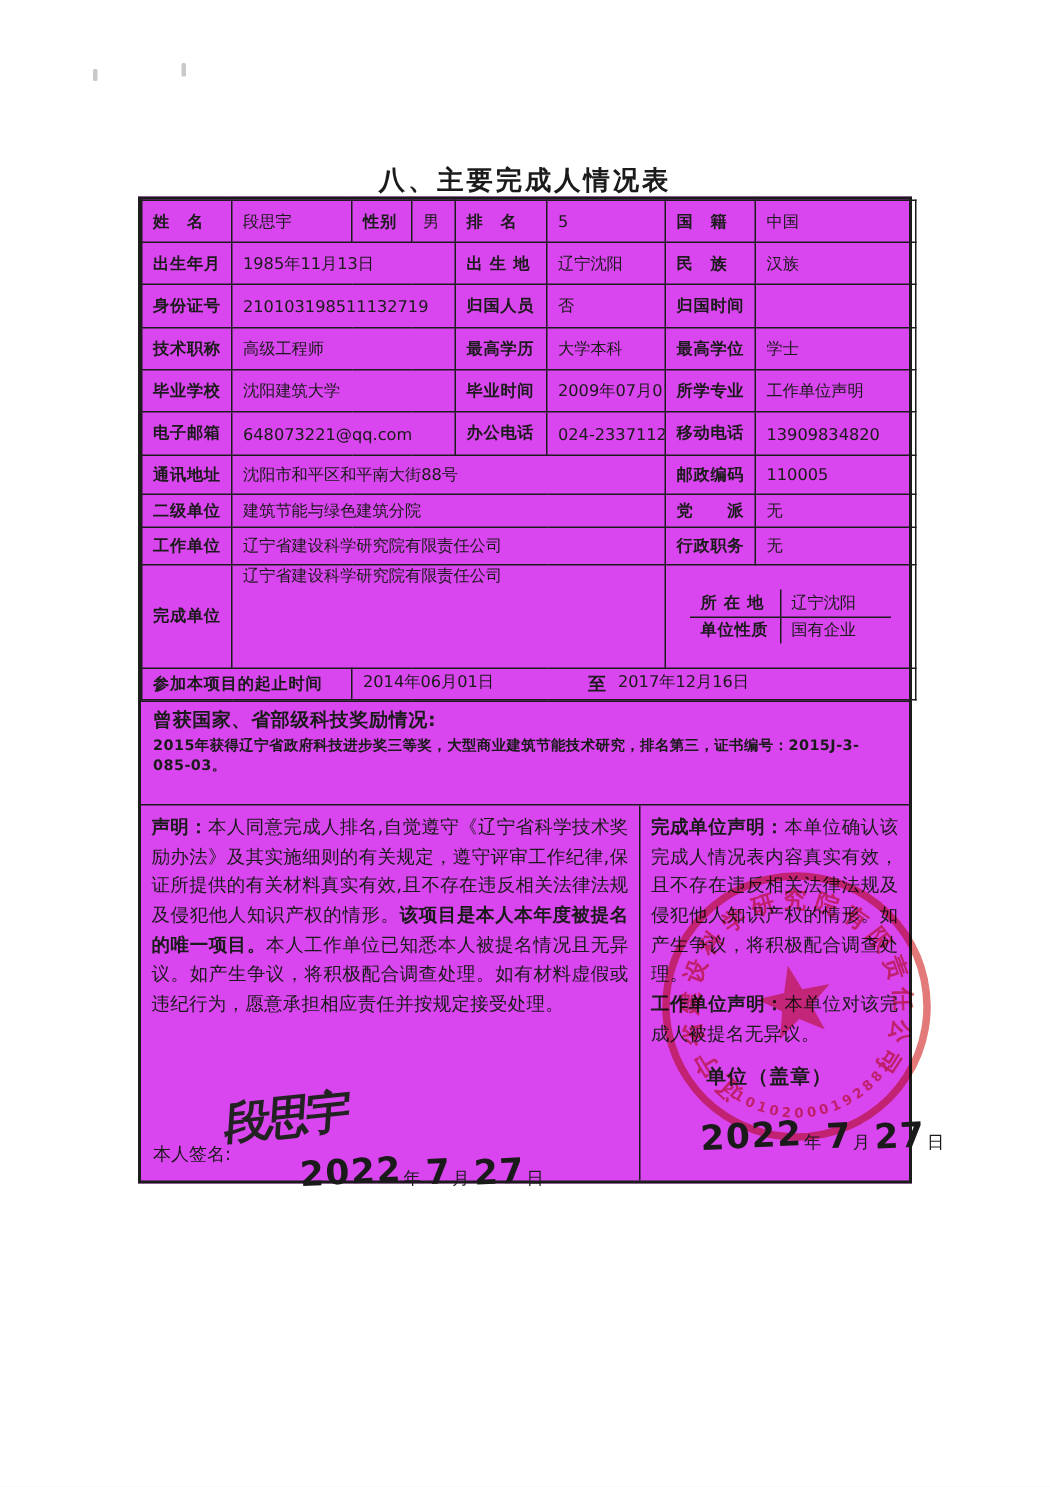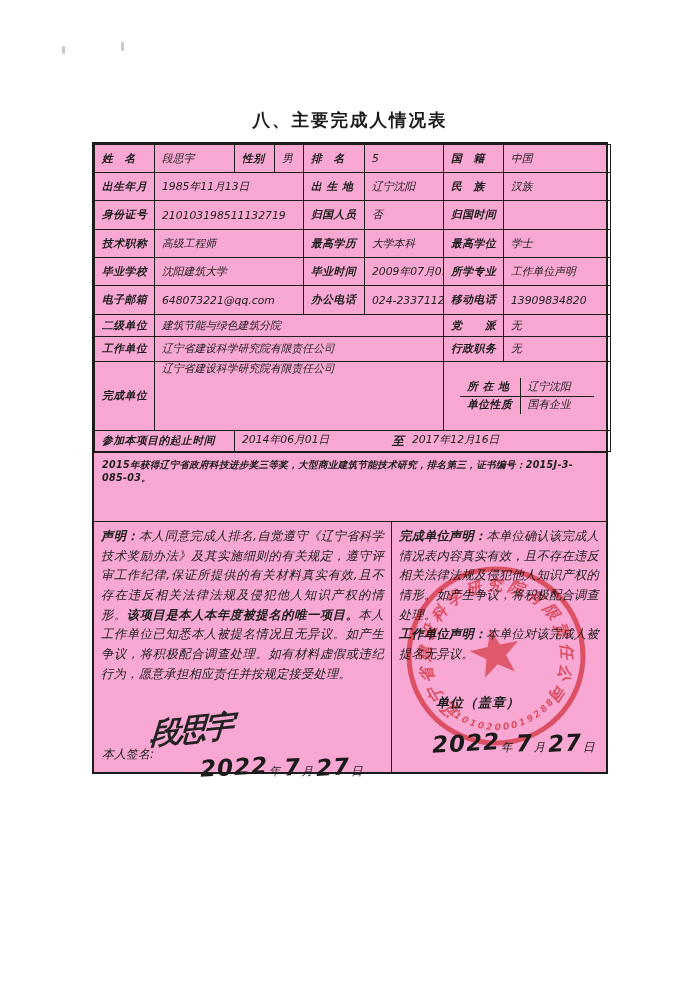--- a/index.html
+++ b/index.html
@@ -8,22 +8,22 @@
     font-family:"DejaVu Sans","Liberation Sans",sans-serif;
     color:#1b1b1b;
   }
   .page{position:relative;width:700px;height:991px;background:#ffffff;overflow:hidden;}
   .artifact{position:absolute;background:#c9c9c9;border-radius:1px;}
   .page-title{
     position:absolute;top:108px;left:0;width:100%;
     text-align:center;font-size:17.5px;font-weight:700;letter-spacing:2px;
   }
   .form{
-    position:absolute;left:92px;top:142px;width:516px;
-    border:2px solid #1c1c1c;box-sizing:border-box;background:#f9a8d4;font-style:italic;
+    position:absolute;left:92px;top:131px;width:516px;
+    border:2px solid #1c1c1c;box-sizing:border-box;background:#d946ef;
   }
   table.info{border-collapse:collapse;table-layout:fixed;width:100%;}
   table.info td{
     border:1.5px solid #1c1c1c;padding:0 4px 0 7px;box-sizing:border-box;
     font-size:10.8px;overflow:hidden;white-space:nowrap;
   }
   td.lbl{font-size:12.3px;font-weight:700;letter-spacing:0.5px;}
   td.ctr{text-align:left;padding:0 2px;}
   .sub-table{padding:16px !important;margin-top:20px;}
   .sub-table table{border-collapse:collapse;table-layout:fixed;width:100%;height:100%;}
@@ -36,21 +36,21 @@
   .period-wrap{display:flex;}
   .period-start{flex:0 0 150px;}
   .period-to{font-size:12px;font-weight:700;margin-right:8px;}
   .section{border-top:1.5px solid #1c1c1c;box-sizing:border-box;padding:4px 8px;}
   .sec-head{font-size:12.6px;font-weight:700;letter-spacing:0.5px;}
   .sec-body{font-size:9.6px;font-weight:600;margin-top:2px;letter-spacing:0.3px;}
   .contribution{height:105px;}
   .awards{height:69px;}
   .decl{display:flex;border-top:1.5px solid #1c1c1c;height:251px;box-sizing:border-box;}
   .decl-left{
-    position:relative;width:298px;box-sizing:border-box;
+    position:relative;width:333px;box-sizing:border-box;
     border-right:1.5px solid #1c1c1c;padding:5px 7px;
   }
   .decl-right{position:relative;flex:1;padding:5px 7px;box-sizing:border-box;}
   .decl p{margin:0;font-size:12.3px;line-height:1.6;text-align:justify;letter-spacing:0.2px;}
   .b{font-weight:700;}
   .sign-label{position:absolute;left:8px;top:224px;font-size:12px;}
   .sign-name{
     position:absolute;left:56px;top:188px;font-size:30px;font-weight:700;color:#222;
     transform:rotate(-6deg) skewX(-10deg);letter-spacing:-3px;
   }
@@ -134,20 +134,26 @@
         <td>工作单位声明</td>
       </tr>
       <tr style="height:29px">
         <td class="lbl">电子邮箱</td>
         <td colspan="3">648073221@qq.com</td>
         <td class="lbl">办公电话</td>
         <td>024-23371128</td>
         <td class="lbl">移动电话</td>
         <td>13909834820</td>
       </tr>
+      <tr style="height:26px">
+        <td class="lbl">通讯地址</td>
+        <td colspan="5">沈阳市和平区和平南大街88号</td>
+        <td class="lbl">邮政编码</td>
+        <td>110005</td>
+      </tr>
       <tr style="height:22px">
         <td class="lbl">二级单位</td>
         <td colspan="5">建筑节能与绿色建筑分院</td>
         <td class="lbl">党　　派</td>
         <td>无</td>
       </tr>
       <tr style="height:25px">
         <td class="lbl">工作单位</td>
         <td colspan="5">辽宁省建设科学研究院有限责任公司</td>
         <td class="lbl">行政职务</td>
@@ -183,20 +189,21 @@
             <span class="period-to">至</span>
             <span>2017年12月16日</span>
           </div>
         </td>
       </tr>
     </tbody>
       </table>
 
 
     <div class="section awards">
+      <div class="sec-head">曾获国家、省部级科技奖励情况:</div>
       <div class="sec-body">2015年获得辽宁省政府科技进步奖三等奖，大型商业建筑节能技术研究，排名第三，证书编号：2015J-3-085-03。</div>
     </div>
 
     <div class="decl">
       <div class="decl-left">
         <p><span class="b">声明：</span><span>本人同意完成人排名,自觉遵守《辽宁省科学技术奖励办法》及其实施细则的有关规定，遵守评审工作纪律,保证所提供的有关材料真实有效,且不存在违反相关法律法规及侵犯他人知识产权的情形。</span><span class="b">该项目是本人本年度被提名的唯一项目。</span><span>本人工作单位已知悉本人被提名情况且无异议。如产生争议，将积极配合调查处理。如有材料虚假或违纪行为，愿意承担相应责任并按规定接受处理。</span></p>
         <div class="sign-label">本人签名:</div>
         <div class="sign-name">段思宇</div>
         <div class="date-line sign-date">
           <span class="hand">2022</span><span class="dsuf">年</span><span class="hand">7</span><span class="dsuf">月</span><span class="hand">27</span><span class="dsuf">日</span>

